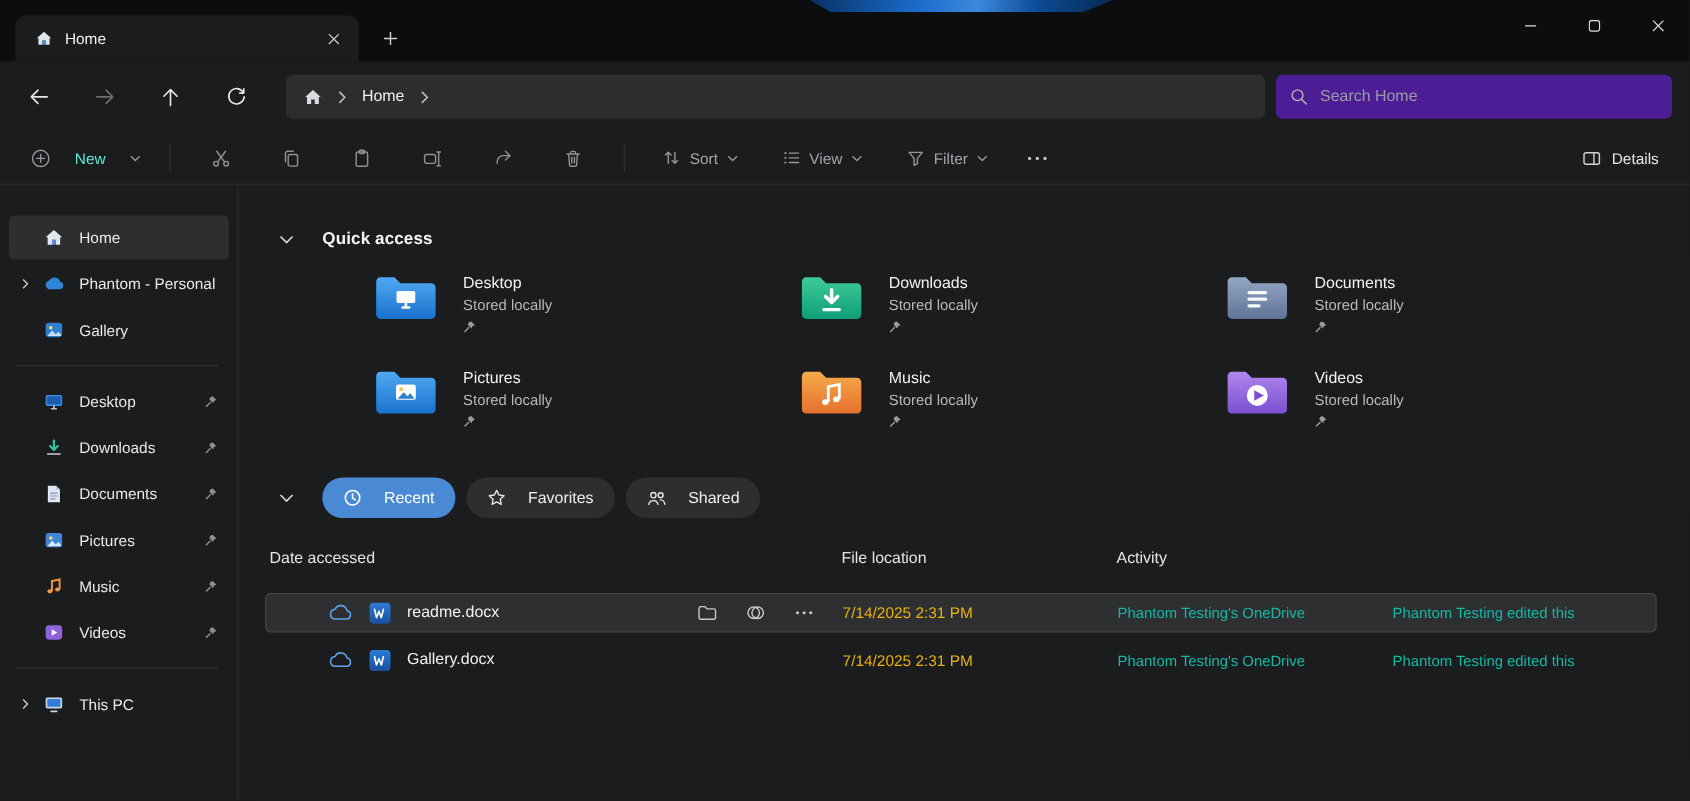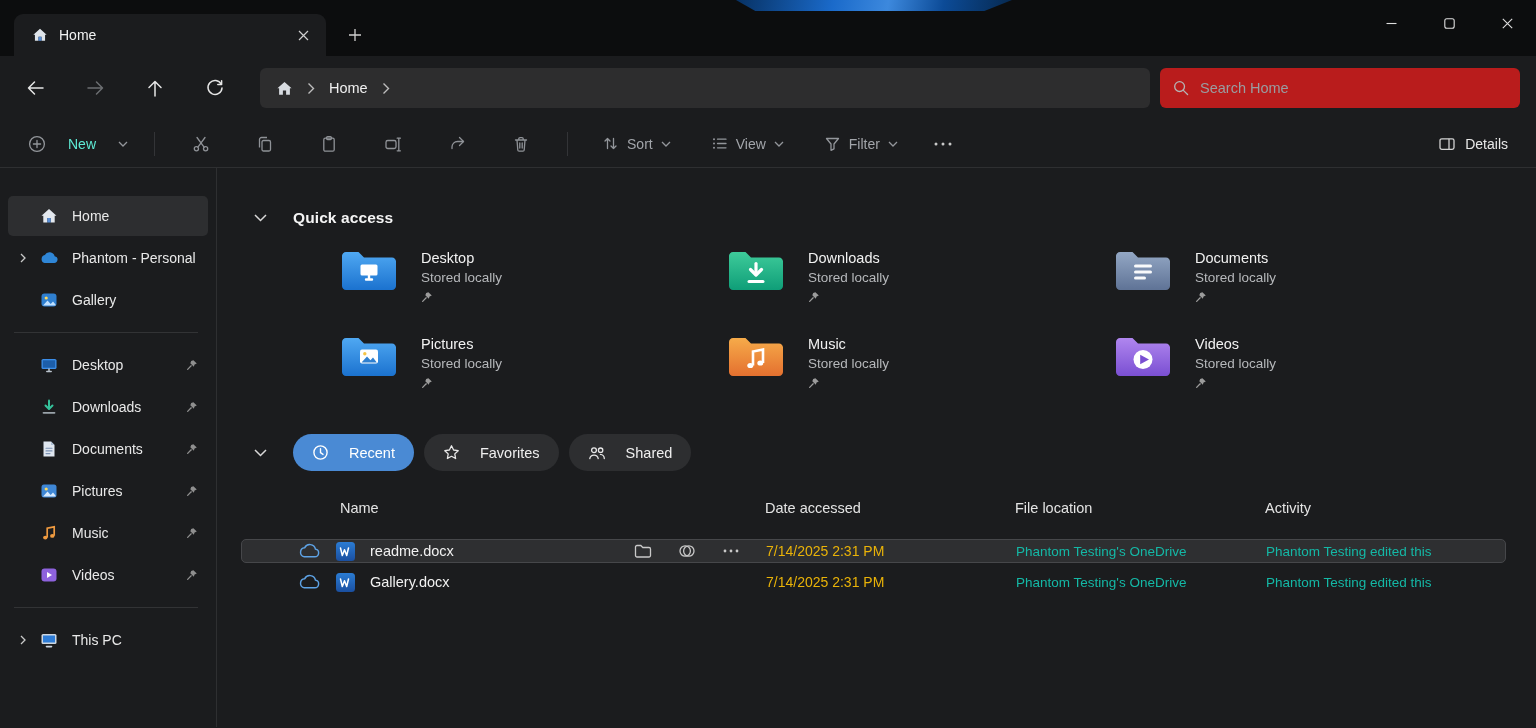--- a/index.html
+++ b/index.html
@@ -19,21 +19,21 @@
   .newtab-btn{width:34px;height:34px;margin:0 0 4px 12px;border-radius:4px;display:flex;align-items:center;justify-content:center}
   .win-controls{position:absolute;top:0;right:0;display:flex;height:46px}
   .win-btn{width:58px;height:46px;display:flex;align-items:center;justify-content:center}
 
   
   .navbar{height:64px;background:#1b1c1e;display:flex;align-items:center;padding:0 16px 0 14px}
   .nav-btn{width:42px;height:36px;border-radius:4px;display:flex;align-items:center;justify-content:center;flex:0 0 auto}
   .nav-btn + .nav-btn{margin-left:18px}
   .breadcrumb{flex:1;height:40px;background:#2d2d2e;border-radius:6px;margin-left:24px;display:flex;align-items:center;gap:14px;padding:0 16px}
   .crumb-text{font-size:14.5px;color:#f0f0f0}
-  .searchbox{width:360px;height:40px;background:#b91c1c;border-radius:6px;margin-left:10px;display:flex;align-items:center;gap:11px;padding:0 13px}
+  .searchbox{width:360px;height:40px;background:#4c1d95;border-radius:6px;margin-left:10px;display:flex;align-items:center;gap:11px;padding:0 13px}
   .searchbox input{flex:1;background:transparent;border:0;outline:0;color:#d5d5d5;font-size:14.5px;font-family:inherit}
   .searchbox input::placeholder{color:#9a9da1}
 
   
   .toolbar{height:48px;background:#1b1c1e;border-bottom:1px solid #2e2f31;display:flex;align-items:center;padding:0 16px}
   .tb-new{display:flex;align-items:center;gap:22px;height:34px;padding:0 12px;border-radius:4px;color:#5eead4;font-size:14px}
   .tb-sep{width:1px;height:24px;background:#333437;margin:0 14px}
   .tb-icon{width:40px;height:34px;border-radius:4px;display:flex;align-items:center;justify-content:center;margin:0 12px}
   .tb-drop{display:flex;align-items:center;gap:8px;height:34px;padding:0 11px;border-radius:4px;color:#a2a5aa;font-size:14px;margin:0 9px}
   .tb-more{width:38px;height:34px;border-radius:4px;display:flex;align-items:center;justify-content:center;margin-left:6px}
@@ -69,21 +69,21 @@
   .pills{display:flex;gap:10px;margin-left:20px}
   .pill{height:37px;border-radius:19px;background:#2d2e30;color:#efefef;display:flex;align-items:center;gap:20px;padding:0 19px;font-size:14.5px}
   .pill.active{background:#4a8ad4;color:#fff}
 
   .filetable{margin-top:22px}
   .tgrid{display:grid;grid-template-columns:520px 250px 250px 1fr;align-items:center}
   .thead{height:30px;margin-bottom:16px}
   .th{font-size:14.5px;color:#e4e4e4}
   .th.name{padding-left:99px}
   .th.pad,.cell.pad{padding-left:4px}
-  .file-row{height:24px;border-radius:5px;border:1px solid transparent;margin-right:2px}
+  .file-row{height:36px;border-radius:5px;border:1px solid transparent;margin-right:2px}
   .file-row.selected{background:#2e2f31;border-color:#46474a}
   .file-row + .file-row{margin-top:7px}
   .name-cell{display:flex;align-items:center;padding-left:56px;gap:14px;overflow:hidden}
   .file-name{font-size:14.5px;color:#f1f1f1;white-space:nowrap}
   .row-actions{margin-left:auto;display:flex;align-items:center;gap:10px;padding-right:14px}
   .act-btn{width:34px;height:30px;border-radius:4px;display:flex;align-items:center;justify-content:center}
   .cell.date{font-size:14px;color:#eab308}
   .cell.loc,.cell.act{font-size:13.5px;color:#14b8a6}
 </style>
 </head>
@@ -647,21 +647,20 @@
               <path d="M12.4 9.4 A4.1 4.1 0 0 1 16.3 13.5"></path>
             </svg>
           <span>Shared</span>
         </div>
       </div>
     </div>
 
     <div class="filetable">
 
       <div class="tgrid thead">
-        <div class="th name">Name</div>
         <div class="th pad">Date accessed</div>
         <div class="th pad">File location</div>
         <div class="th pad">Activity</div>
       </div>
 
       <div class="tgrid file-row selected">
         <div class="cell name-cell">
           <svg width="23" height="16" viewBox="0 0 24 16" fill="none">
               <path d="M6.5 14 H17.5 A4 4 0 0 0 18.2 6.06 A6 6 0 0 0 6.9 4.7 A4.7 4.7 0 0 0 6.5 14 Z" stroke="#5ea3e6" stroke-width="1.5"></path>
             </svg>

